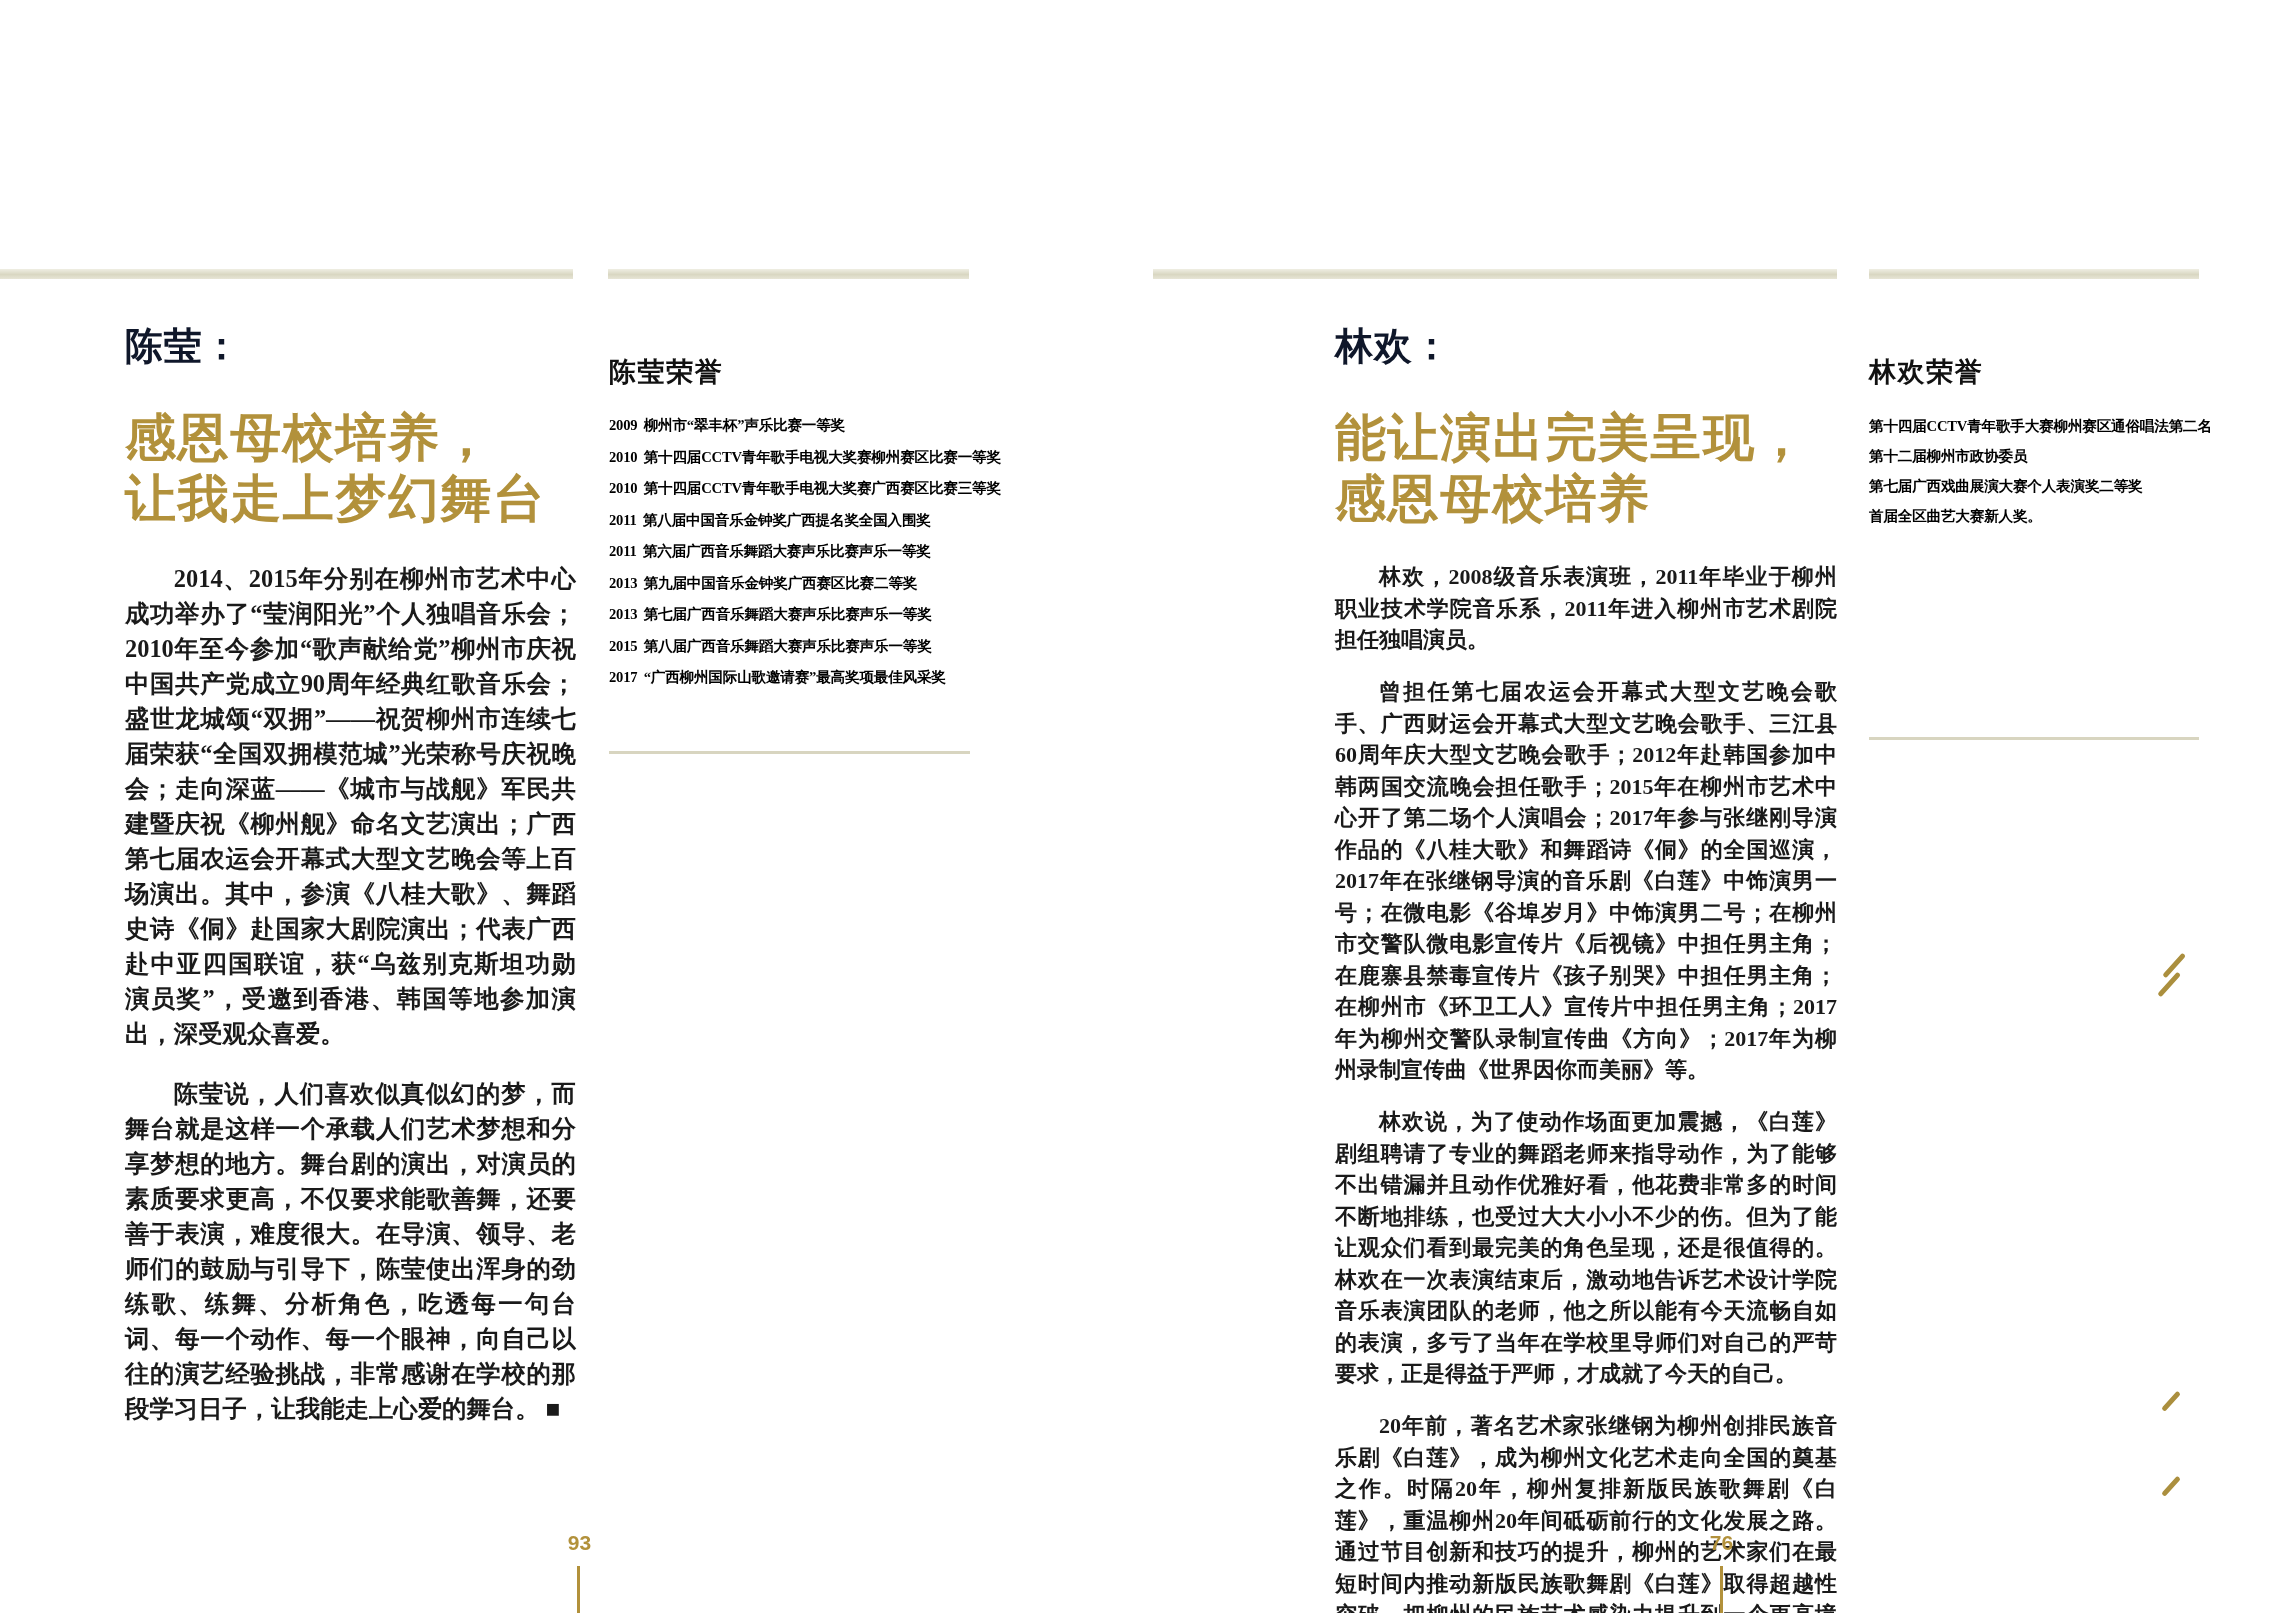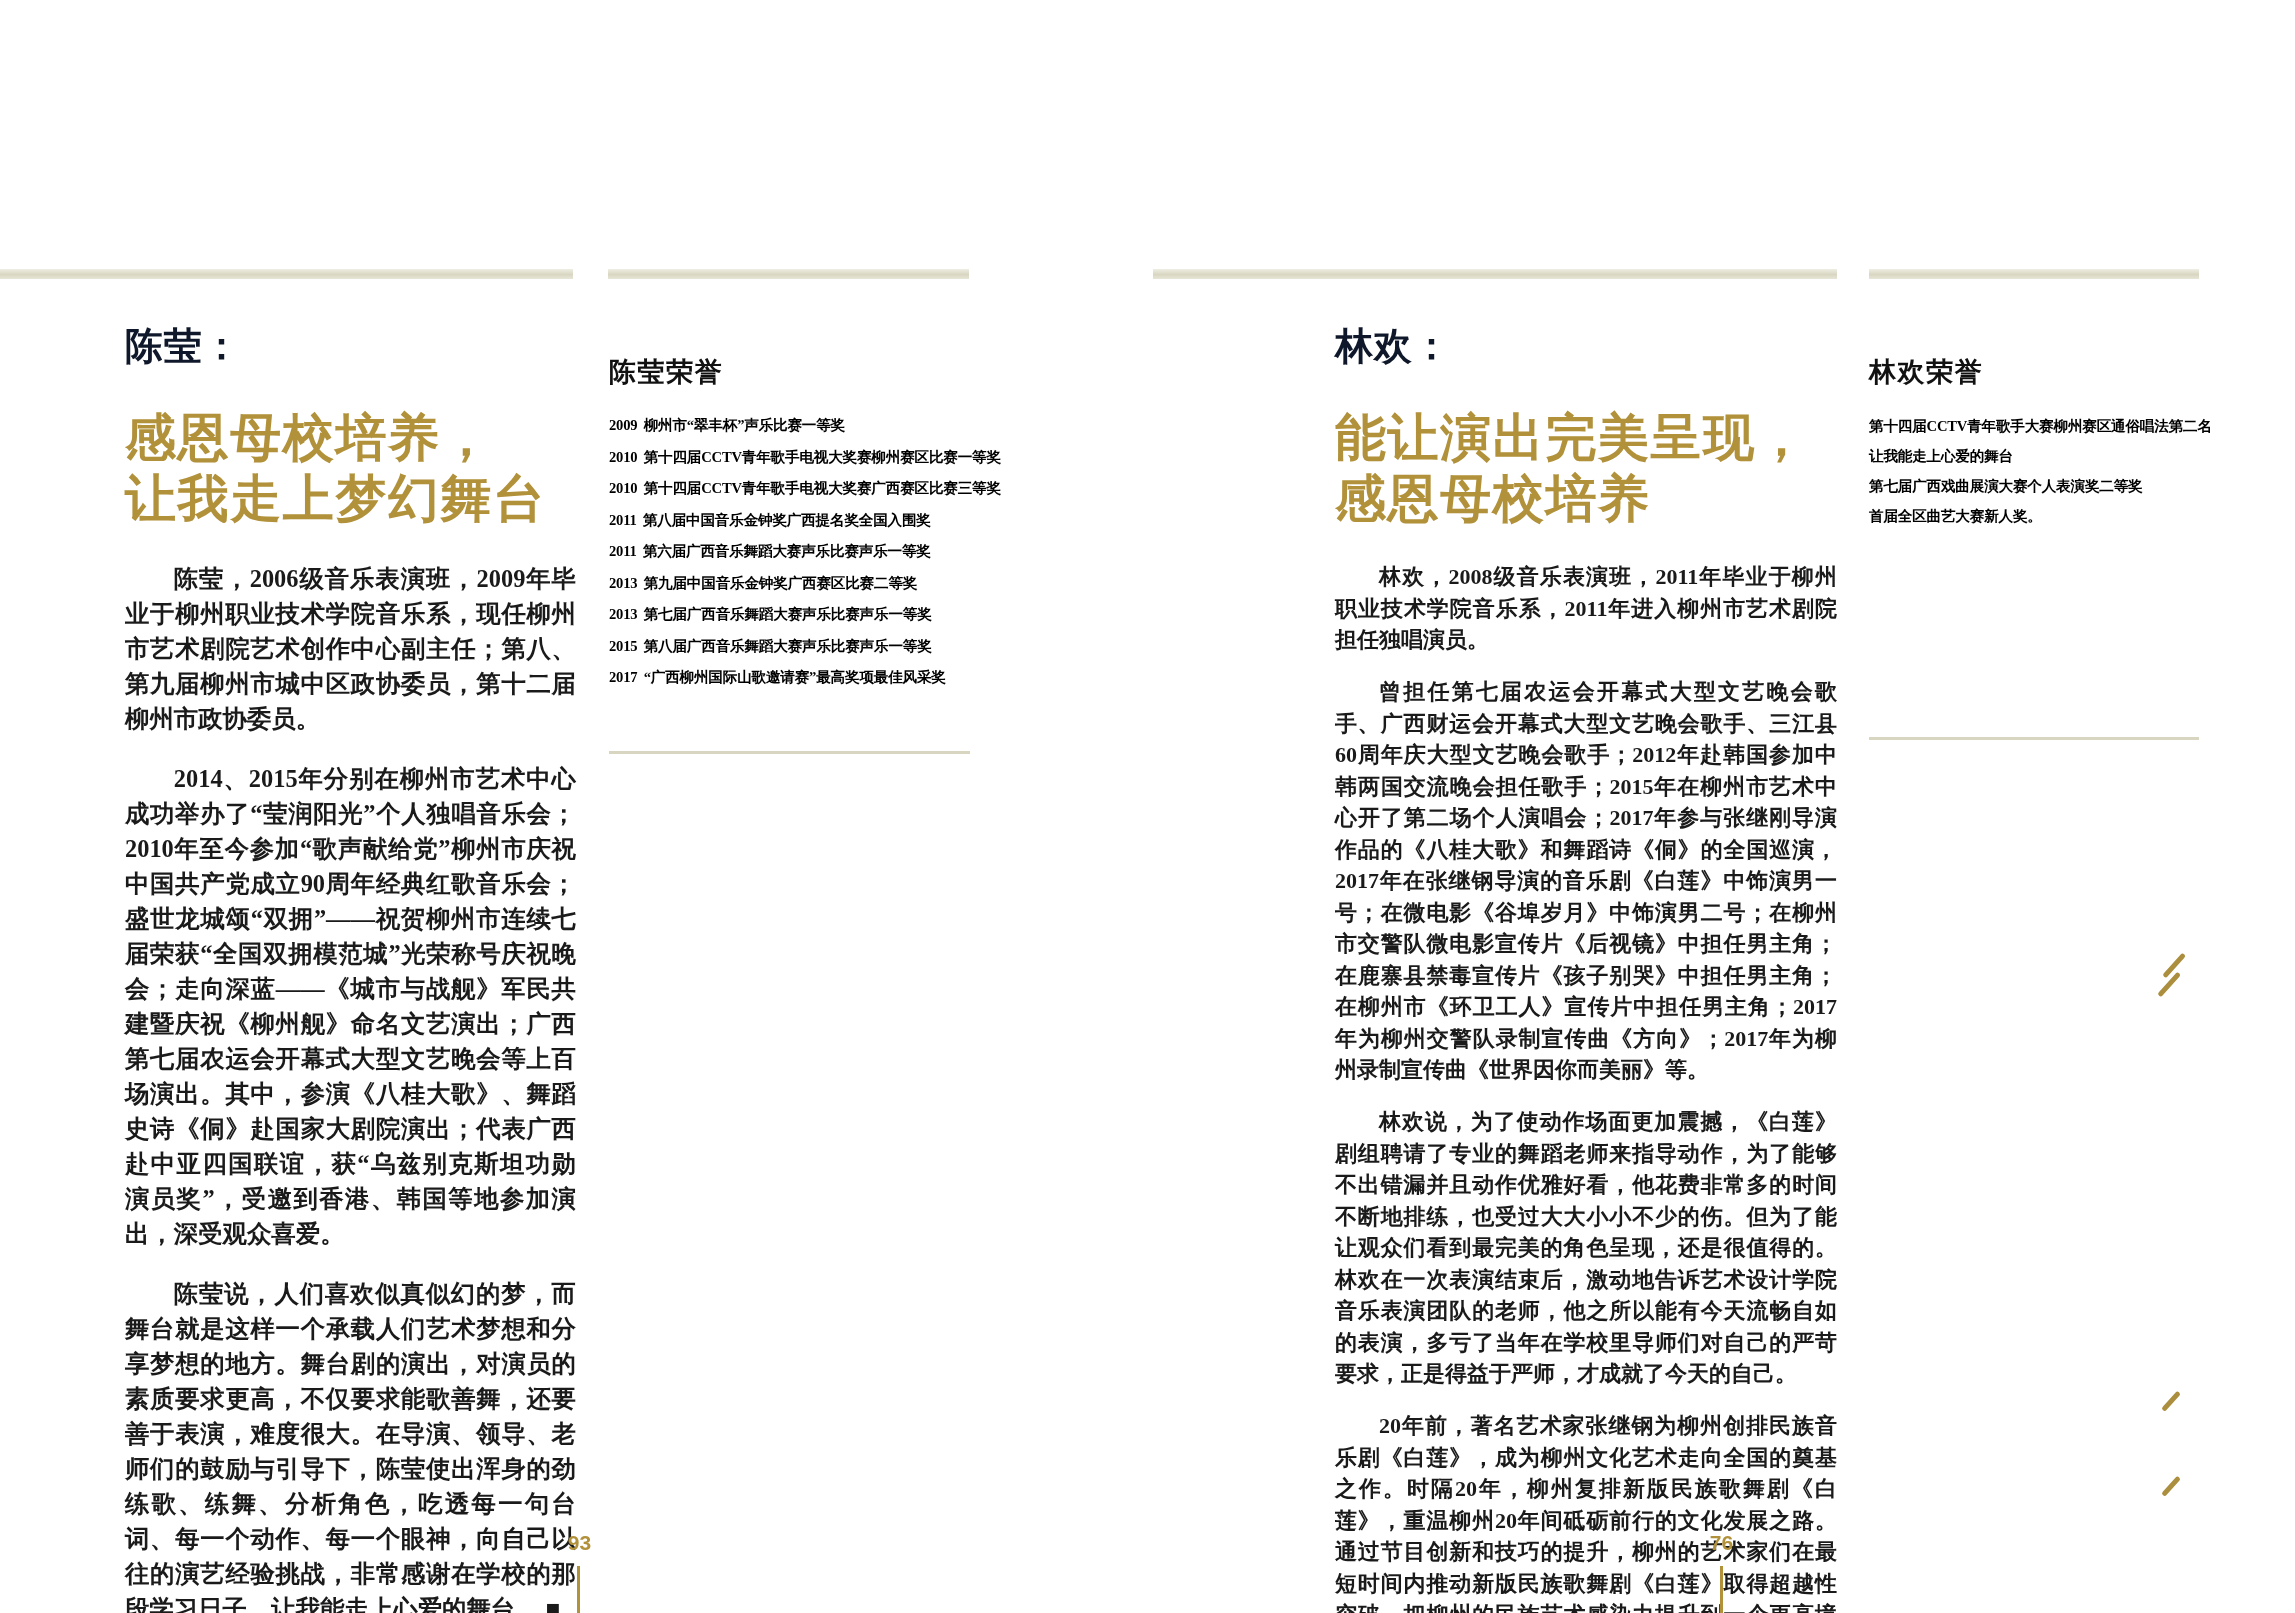--- a/index.html
+++ b/index.html
@@ -71,21 +71,20 @@
     <div class="rule rule-sb"></div>
 
     <h2 class="name-h">陈莹：</h2>
 
     <div class="gtitle">
       <div>感恩母校培养，</div>
       <div>让我走上梦幻舞台</div>
     </div>
 
     <div class="bodytext">
-      <p>陈莹，2006级音乐表演班，2009年毕业于柳州职业技术学院音乐系，现任柳州市艺术剧院艺术创作中心副主任；第八、第九届柳州市城中区政协委员，第十二届柳州市政协委员。</p>
       <p>2014、2015年分别在柳州市艺术中心成功举办了“莹润阳光”个人独唱音乐会；2010年至今参加“歌声献给党”柳州市庆祝中国共产党成立90周年经典红歌音乐会；盛世龙城颂“双拥”——祝贺柳州市连续七届荣获“全国双拥模范城”光荣称号庆祝晚会；走向深蓝——《城市与战舰》军民共建暨庆祝《柳州舰》命名文艺演出；广西第七届农运会开幕式大型文艺晚会等上百场演出。其中，参演《八桂大歌》、舞蹈史诗《侗》赴国家大剧院演出；代表广西赴中亚四国联谊，获“乌兹别克斯坦功勋演员奖”，受邀到香港、韩国等地参加演出，深受观众喜爱。</p>
       <p>陈莹说，人们喜欢似真似幻的梦，而舞台就是这样一个承载人们艺术梦想和分享梦想的地方。舞台剧的演出，对演员的素质要求更高，不仅要求能歌善舞，还要善于表演，难度很大。在导演、领导、老师们的鼓励与引导下，陈莹使出浑身的劲练歌、练舞、分析角色，吃透每一句台词、每一个动作、每一个眼神，向自己以往的演艺经验挑战，非常感谢在学校的那段学习日子，让我能走上心爱的舞台。 ■</p>
     </div>
 
     <h3 class="sb-h">陈莹荣誉</h3>
     <ul class="sb-list">
       <li><span class="yr">2009</span><span>柳州市“翠丰杯”声乐比赛一等奖</span></li>
       <li><span class="yr">2010</span><span>第十四届CCTV青年歌手电视大奖赛柳州赛区比赛一等奖</span></li>
       <li><span class="yr">2010</span><span>第十四届CCTV青年歌手电视大奖赛广西赛区比赛三等奖</span></li>
       <li><span class="yr">2011</span><span>第八届中国音乐金钟奖广西提名奖全国入围奖</span></li>
@@ -115,21 +114,21 @@
     <div class="bodytext">
       <p>林欢，2008级音乐表演班，2011年毕业于柳州职业技术学院音乐系，2011年进入柳州市艺术剧院担任独唱演员。</p>
       <p>曾担任第七届农运会开幕式大型文艺晚会歌手、广西财运会开幕式大型文艺晚会歌手、三江县60周年庆大型文艺晚会歌手；2012年赴韩国参加中韩两国交流晚会担任歌手；2015年在柳州市艺术中心开了第二场个人演唱会；2017年参与张继刚导演作品的《八桂大歌》和舞蹈诗《侗》的全国巡演，2017年在张继钢导演的音乐剧《白莲》中饰演男一号；在微电影《谷埠岁月》中饰演男二号；在柳州市交警队微电影宣传片《后视镜》中担任男主角；在鹿寨县禁毒宣传片《孩子别哭》中担任男主角；在柳州市《环卫工人》宣传片中担任男主角；2017年为柳州交警队录制宣传曲《方向》；2017年为柳州录制宣传曲《世界因你而美丽》等。</p>
       <p>林欢说，为了使动作场面更加震撼，《白莲》剧组聘请了专业的舞蹈老师来指导动作，为了能够不出错漏并且动作优雅好看，他花费非常多的时间不断地排练，也受过大大小小不少的伤。但为了能让观众们看到最完美的角色呈现，还是很值得的。林欢在一次表演结束后，激动地告诉艺术设计学院音乐表演团队的老师，他之所以能有今天流畅自如的表演，多亏了当年在学校里导师们对自己的严苛要求，正是得益于严师，才成就了今天的自己。</p>
       <p>20年前，著名艺术家张继钢为柳州创排民族音乐剧《白莲》，成为柳州文化艺术走向全国的奠基之作。时隔20年，柳州复排新版民族歌舞剧《白莲》，重温柳州20年间砥砺前行的文化发展之路。通过节目创新和技巧的提升，柳州的艺术家们在最短时间内推动新版民族歌舞剧《白莲》取得超越性突破，把柳州的民族艺术感染力提升到一个更高境界。■</p>
     </div>
 
     <h3 class="sb-h">林欢荣誉</h3>
     <ul class="sb-list">
       <li><span>第十四届CCTV青年歌手大赛柳州赛区通俗唱法第二名</span></li>
-      <li><span>让我能走上心爱的舞台</span></li>
+      <li><span>第十二届柳州市政协委员</span></li>
       <li><span>第七届广西戏曲展演大赛个人表演奖二等奖</span></li>
       <li><span>首届全区曲艺大赛新人奖。</span></li>
     </ul>
     <div class="sb-div"></div>
 
     <div class="slash s1"></div>
     <div class="slash s2"></div>
     <div class="slash s3"></div>
     <div class="slash s4"></div>
 

